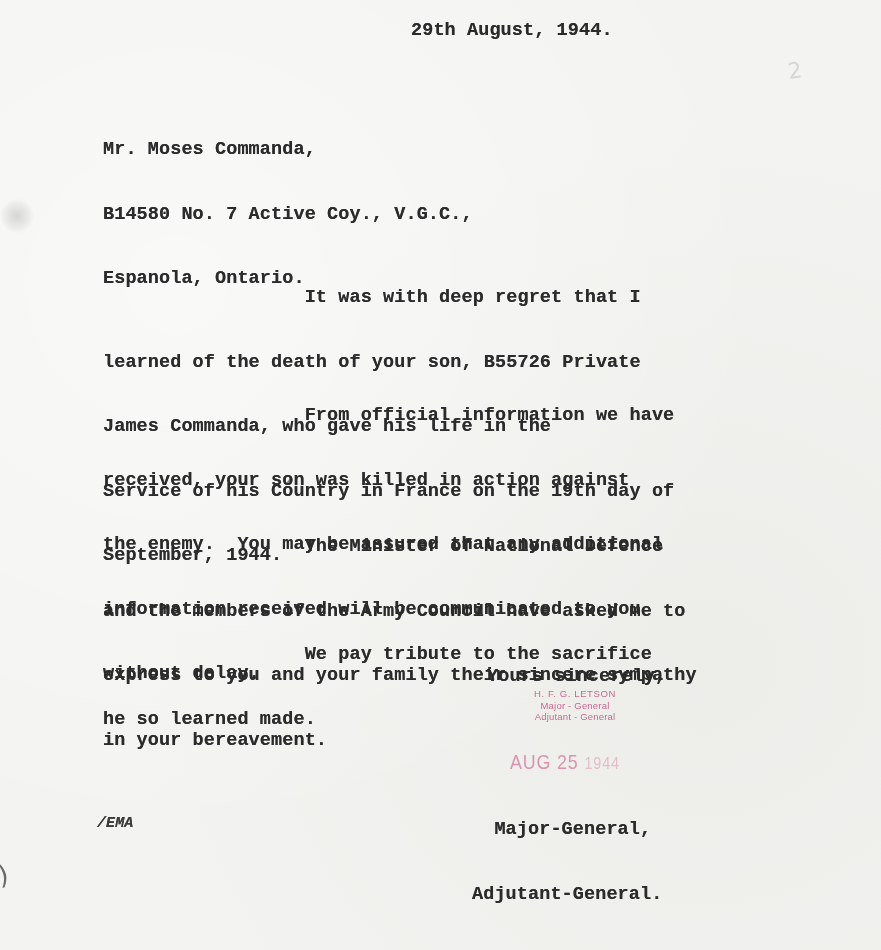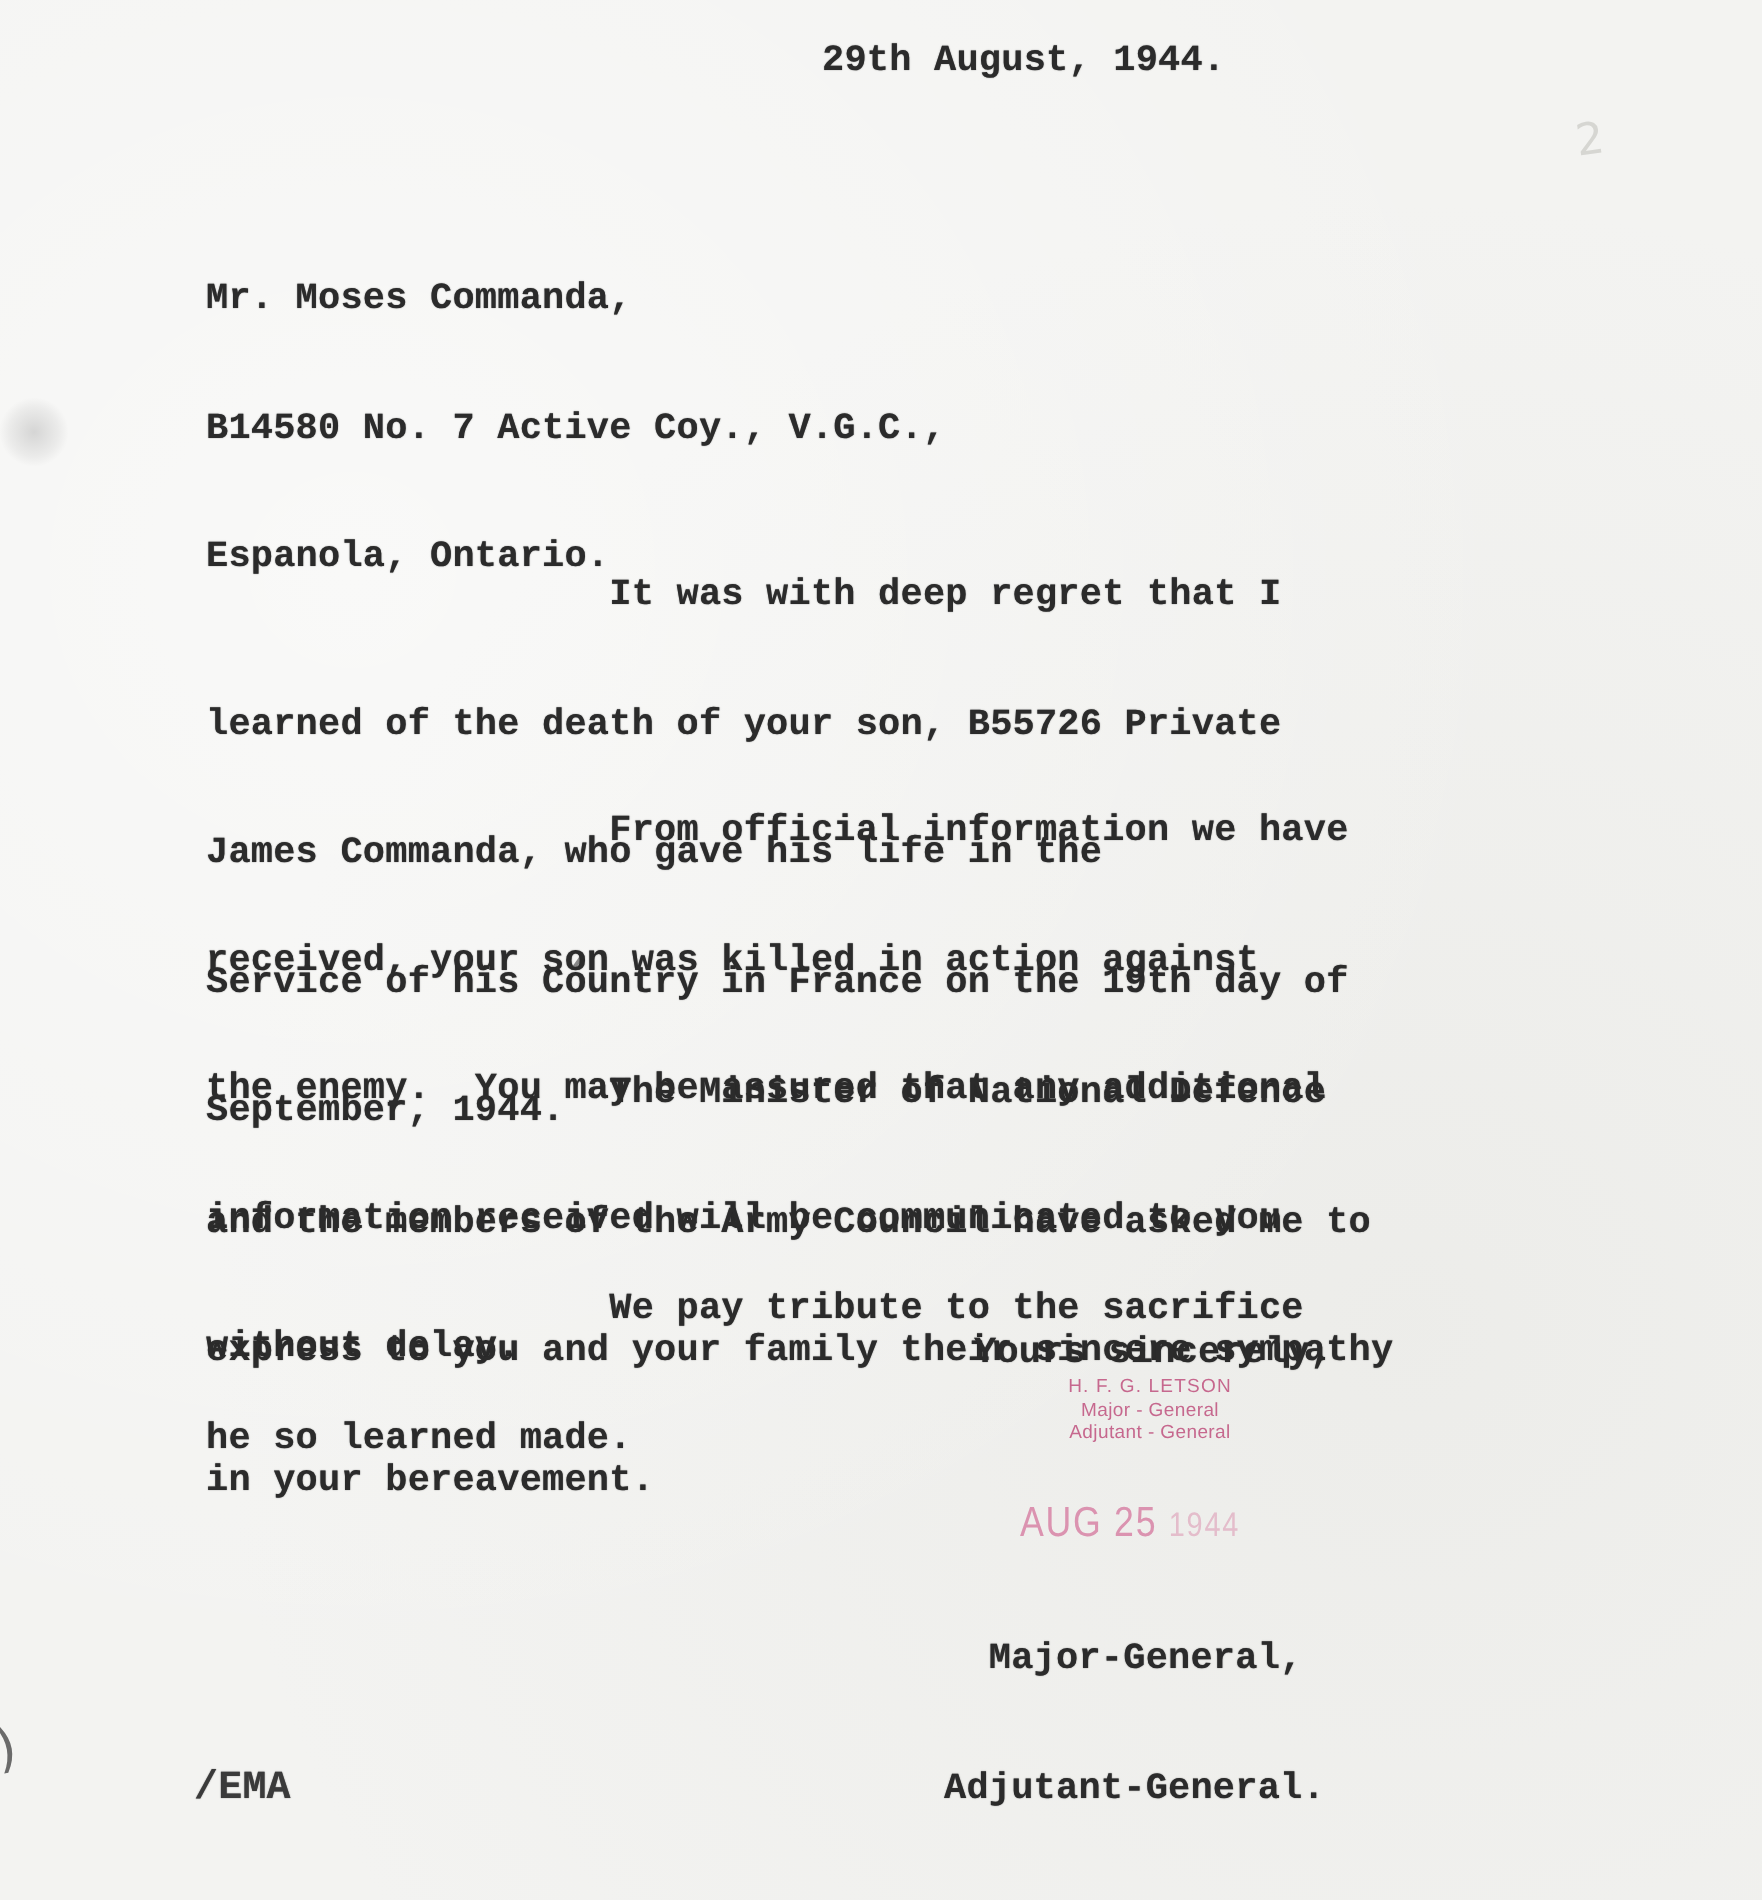--- a/index.html
+++ b/index.html
@@ -39,21 +39,21 @@
 
   #date { left: 411px; top: 20px; }
   #addr { left: 103px; top: 96px; }
   #salutation { left: 103px; top: 183px; }
   #p1 { left: 103px; top: 244px; }
   #p2 { left: 103px; top: 362px; }
   #p3 { left: 103px; top: 493px; }
   #p4 { left: 103px; top: 601px; }
   #closing { left: 487px; top: 666px; }
   #sig-block { left: 472px; top: 776px; }
-  #initials { left: 97px; top: 884px; font-size: 20px; color: #3a3a3a; }
+  #initials { left: 97px; top: 813px; font-size: 15px; color: #3a3a3a; font-style: italic; }
 
   .stamp {
     position: absolute;
     font-family: "Liberation Sans", "DejaVu Sans", sans-serif;
     color: #c25a84;
     text-align: center;
     opacity: 0.9;
   }
   #stamp-name {
     left: 515px; top: 688px; width: 120px;

